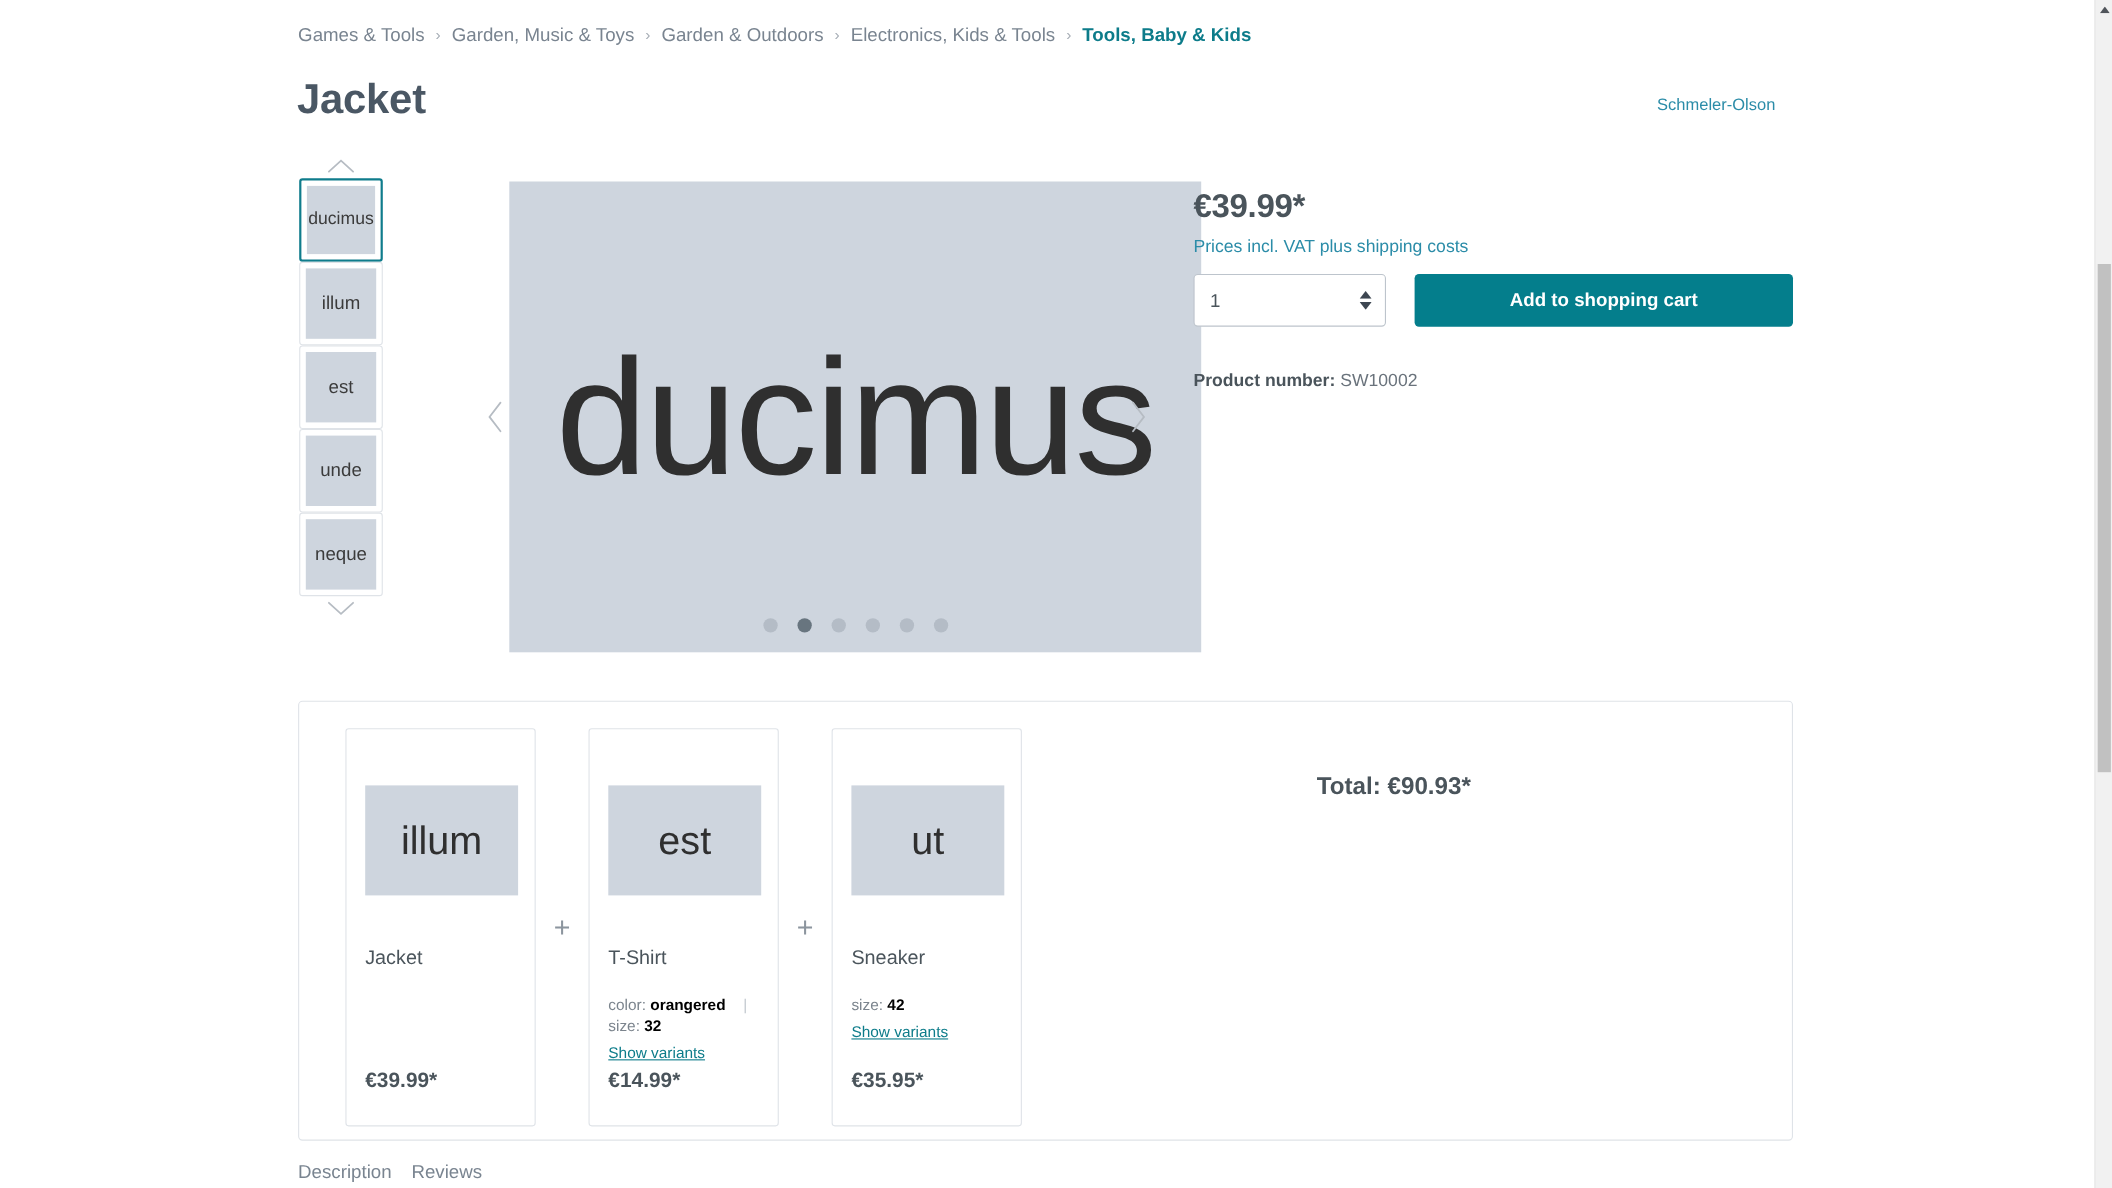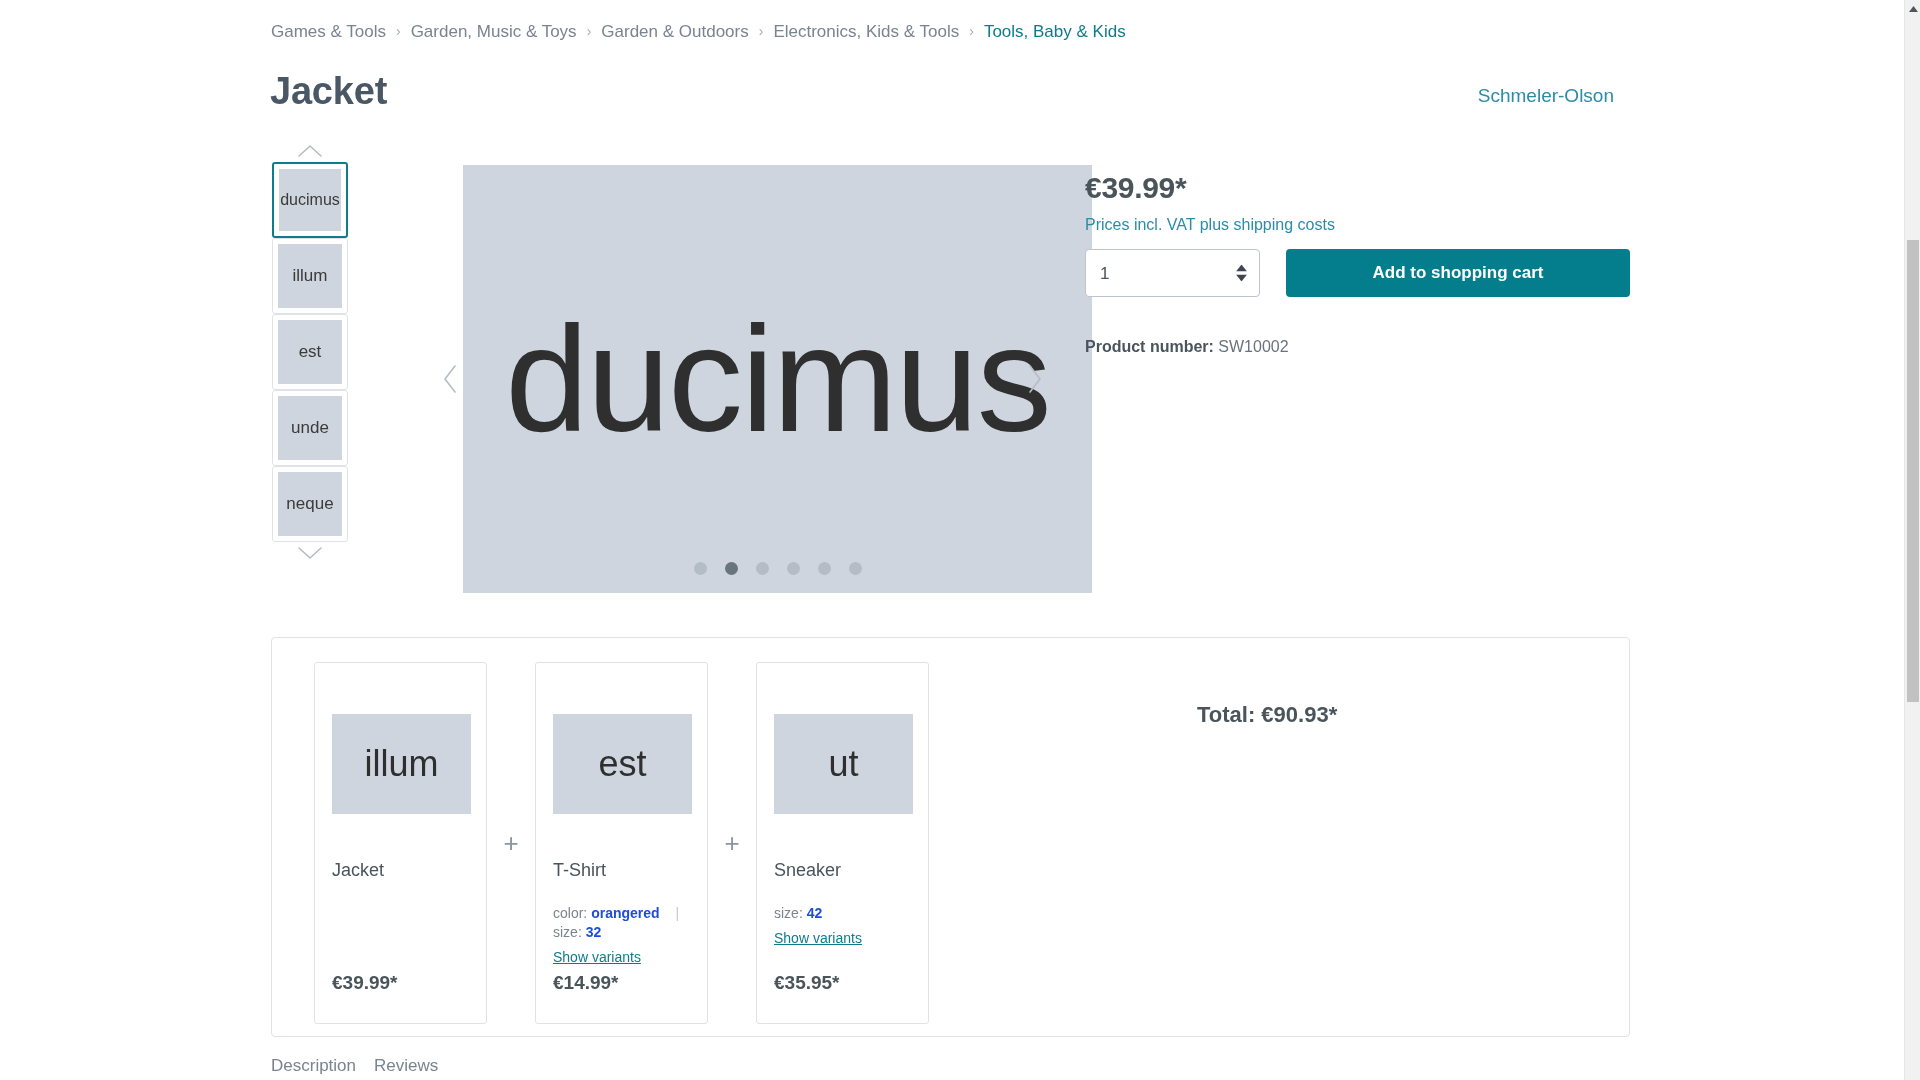--- a/index.html
+++ b/index.html
@@ -36,21 +36,21 @@
     font-size: 17px;
     line-height: 22px;
   }
   .bc-item {
     color: #798490;
     text-decoration: none;
     white-space: nowrap;
   }
   .bc-item.current {
     color: #0d7c8a;
-    font-weight: normal;
+    font-weight: bold;
   }
   .bc-sep {
     color: #a7aeb6;
     margin: 0 10px;
     font-size: 14px;
     display: inline-block;
     transform: translateY(-1px);
   }
 
   
@@ -62,21 +62,21 @@
     font-size: 38px;
     line-height: 46px;
     font-weight: bold;
     color: #4a5764;
     letter-spacing: -0.2px;
   }
   .manufacturer-link {
     position: absolute;
     right: 290px;
     top: 85px;
-    font-size: 19px;
+    font-size: 15px;
     line-height: 22px;
     color: #2b8ca8;
     text-decoration: none;
     white-space: nowrap;
   }
 
   
   .gallery {
     position: absolute;
     left: 270px;
@@ -337,21 +337,21 @@
     color: #4a545b;
     margin-top: 44px;
     font-weight: normal;
   }
   .pcard-opts {
     margin-top: 22px;
     font-size: 14px;
     line-height: 19px;
     color: #7b848d;
   }
-  .pcard-opts .opt b { color: #1d4ed8; text-align: center; }
+  .pcard-opts .opt b { color: #000000; text-align: center; }
   .pcard-opts .sep { color: #c3c9cf; margin-left: 16px; }
   .variant-link {
     display: inline-block;
     margin-top: 6px;
     font-size: 14px;
     line-height: 19px;
     color: #0d7c8a;
     text-decoration: underline;
     cursor: pointer;
   }

